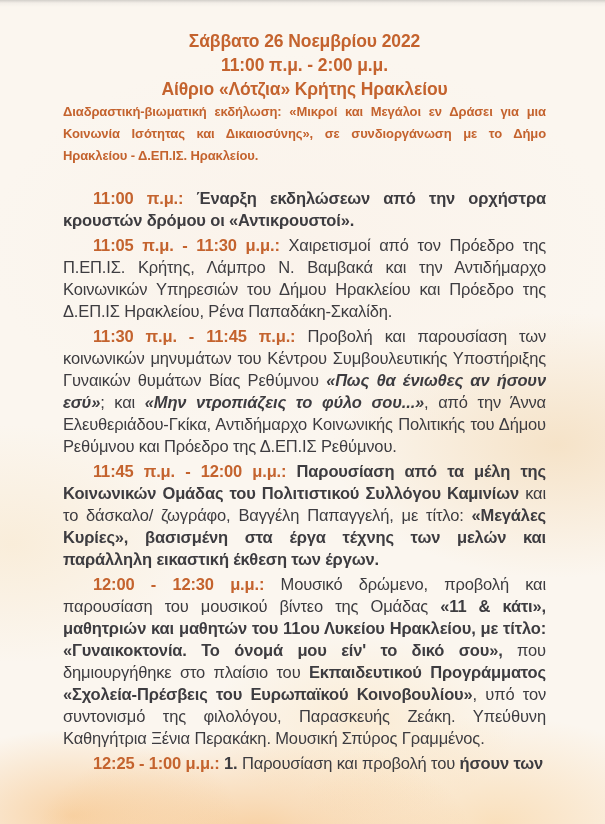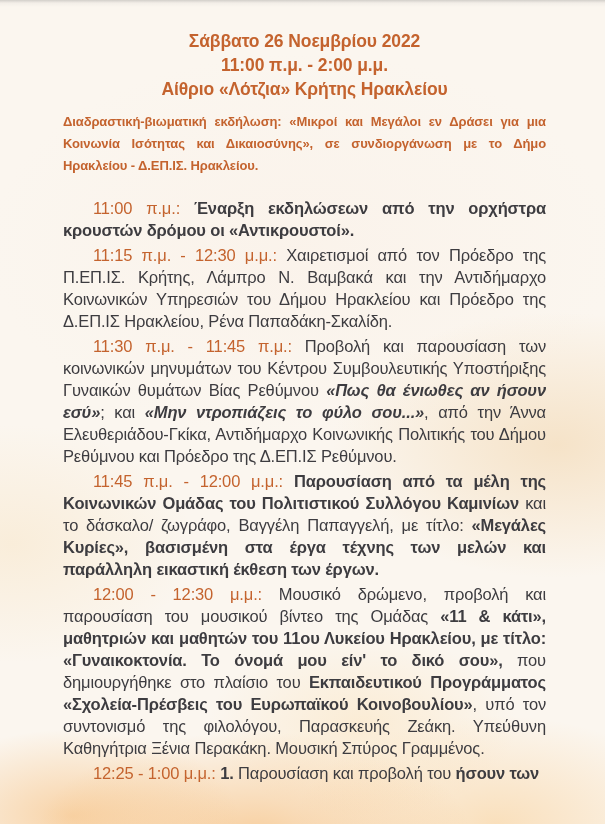--- a/index.html
+++ b/index.html
@@ -29,21 +29,20 @@
       radial-gradient(ellipse 220px 130px at 60% 88%, rgba(250,212,150,0.30), rgba(250,212,150,0) 70%),
       radial-gradient(ellipse 420px 260px at 50% 30%, rgba(250,240,231,0.55), rgba(250,240,231,0) 75%);
   }
   .evt-header {
     text-align: center;
     color: var(--accent, #c4632e);
     font-weight: bold;
     font-size: 17.5px;
     line-height: 24px;
     letter-spacing: -0.1px;
-    margin-bottom: 10px;
   }
   .intro {
     margin: 0 0 20px 0;
     text-align: justify;
     color: var(--accent, #c4632e);
     font-weight: bold;
     font-size: 13px;
     line-height: 22px;
     letter-spacing: -0.1px;
   }
@@ -52,39 +51,39 @@
     margin: 0 0 3px 0;
     text-align: justify;
     text-indent: 30px;
     color: var(--text, #3d3c40);
     font-size: 16.5px;
     line-height: 22px;
     letter-spacing: -0.15px;
   }
   .entry .time {
     color: var(--accent, #c4632e);
-    font-weight: normal;
+    font-weight: bold;
   }
   .entry .regular { font-weight: normal; font-style: normal; margin-top: 38px; }
   .entry .bold { font-weight: bold; font-style: normal; }
   .entry .bold-italic { font-weight: bold; font-style: italic; }
 </style>
 </head>
 <body>
 
 <div class="page">
   <header class="evt-header">
     <div>Σάββατο 26 Νοεμβρίου 2022</div>
     <div>11:00 π.μ. - 2:00 μ.μ.</div>
     <div>Αίθριο «Λότζια» Κρήτης Ηρακλείου</div>
   </header>
 
   <p class="intro">Διαδραστική-βιωματική εκδήλωση: «Μικροί και Μεγάλοι εν Δράσει για μια Κοινωνία Ισότητας και Δικαιοσύνης», σε συνδιοργάνωση με το Δήμο Ηρακλείου - Δ.ΕΠ.ΙΣ. Ηρακλείου.</p>
 
   <section class="schedule">
       <p class="entry"><span class="time">11:00 π.μ.:</span><span class="bold"> Έναρξη εκδηλώσεων από την ορχήστρα κρουστών δρόμου οι «Αντικρουστοί».</span></p>
-      <p class="entry"><span class="time">11:15 π.μ. - 12:30 μ.μ.:</span><span class="regular"> Χαιρετισμοί από τον Πρόεδρο της Π.ΕΠ.ΙΣ. Κρήτης, Λάμπρο Ν. Βαμβακά και την Αντιδήμαρχο Κοινωνικών Υπηρεσιών του Δήμου Ηρακλείου και Πρόεδρο της Δ.ΕΠ.ΙΣ Ηρακλείου, Ρένα Παπαδάκη-Σκαλίδη.</span></p>
+      <p class="entry"><span class="time">11:05 π.μ. - 11:30 μ.μ.:</span><span class="regular"> Χαιρετισμοί από τον Πρόεδρο της Π.ΕΠ.ΙΣ. Κρήτης, Λάμπρο Ν. Βαμβακά και την Αντιδήμαρχο Κοινωνικών Υπηρεσιών του Δήμου Ηρακλείου και Πρόεδρο της Δ.ΕΠ.ΙΣ Ηρακλείου, Ρένα Παπαδάκη-Σκαλίδη.</span></p>
       <p class="entry"><span class="time">11:30 π.μ. - 11:45 π.μ.:</span><span class="regular"> Προβολή και παρουσίαση των κοινωνικών μηνυμάτων του Κέντρου Συμβουλευτικής Υποστήριξης Γυναικών θυμάτων Βίας Ρεθύμνου </span><span class="bold-italic">«Πως θα ένιωθες αν ήσουν εσύ»</span><span class="regular">; και </span><span class="bold-italic">«Μην ντροπιάζεις το φύλο σου...»</span><span class="regular">, από την Άννα Ελευθεριάδου-Γκίκα, Αντιδήμαρχο Κοινωνικής Πολιτικής του Δήμου Ρεθύμνου και Πρόεδρο της Δ.ΕΠ.ΙΣ Ρεθύμνου.</span></p>
       <p class="entry"><span class="time">11:45 π.μ. - 12:00 μ.μ.:</span><span class="bold"> Παρουσίαση από τα μέλη της Κοινωνικών Ομάδας του Πολιτιστικού Συλλόγου Καμινίων </span><span class="regular">και το δάσκαλο/ ζωγράφο, Βαγγέλη Παπαγγελή, με τίτλο: </span><span class="bold">«Μεγάλες Κυρίες», βασισμένη στα έργα τέχνης των μελών και παράλληλη εικαστική έκθεση των έργων.</span></p>
       <p class="entry"><span class="time">12:00 - 12:30 μ.μ.:</span><span class="regular"> Μουσικό δρώμενο, προβολή και παρουσίαση του μουσικού βίντεο της Ομάδας </span><span class="bold">«11 &amp; κάτι», μαθητριών και μαθητών του 11ου Λυκείου Ηρακλείου, με τίτλο: «Γυναικοκτονία. Το όνομά μου είν' το δικό σου»,</span><span class="regular"> που δημιουργήθηκε στο πλαίσιο του </span><span class="bold">Εκπαιδευτικού Προγράμματος «Σχολεία-Πρέσβεις του Ευρωπαϊκού Κοινοβουλίου»</span><span class="regular">, υπό τον συντονισμό της φιλολόγου, Παρασκευής Ζεάκη. Υπεύθυνη Καθηγήτρια Ξένια Περακάκη. Μουσική Σπύρος Γραμμένος.</span></p>
       <p class="entry"><span class="time">12:25 - 1:00 μ.μ.:</span><span class="bold"> 1.</span><span class="regular"> Παρουσίαση και προβολή του </span><span class="bold">ήσουν των</span></p>
     </section>
 </div>
 
 </body></html>

